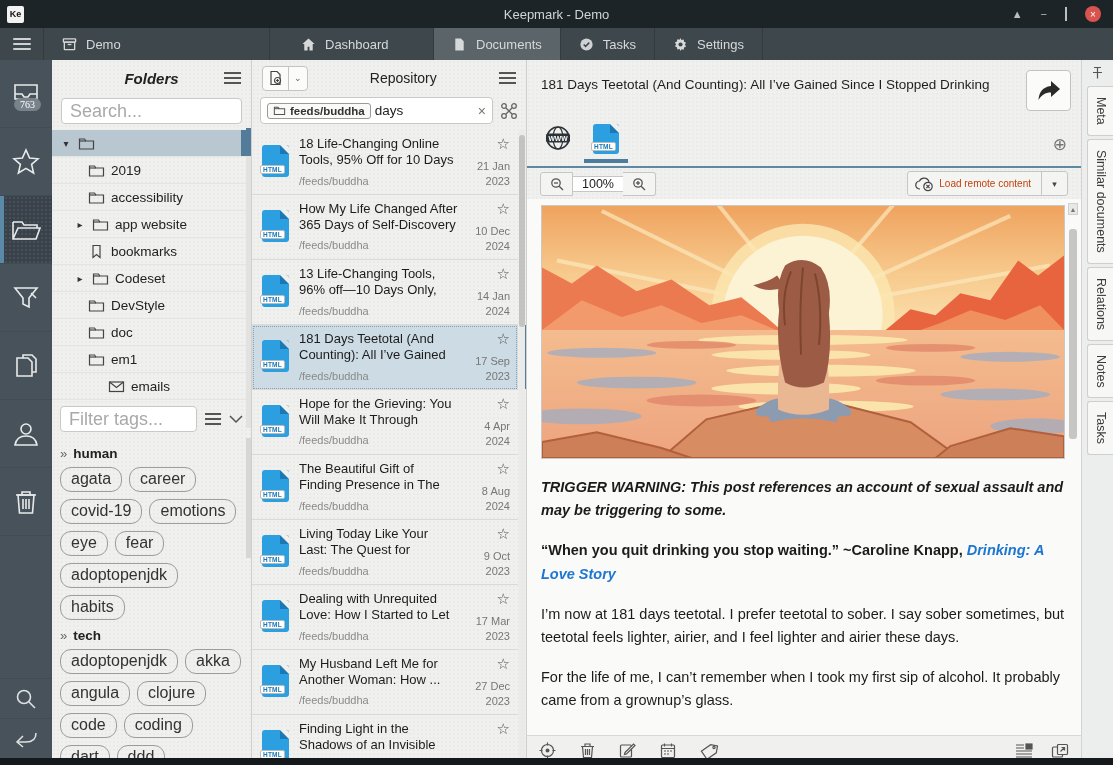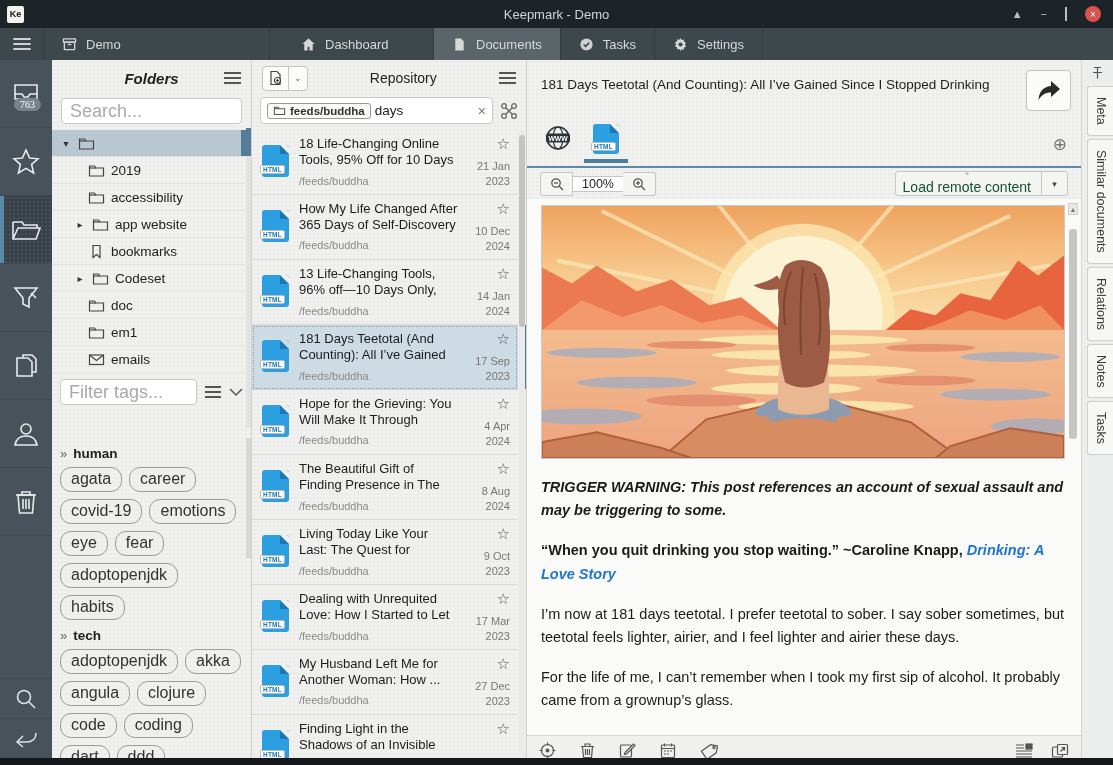--- a/index.html
+++ b/index.html
@@ -107,21 +107,21 @@
   .fmt-html .htmlico::before { border-color:#7cc4ec #f0f0ee #1b78b4 #7cc4ec; }
   .fmt-html::after { content:""; position:absolute; left:-9px; right:-9px; bottom:-1px; height:4px; background:#4a7d9e; }
   .plus-circ { position:absolute; right:14px; top:14px; font-size:17px; color:#777; }
   .doc-divider { height:2px; background:#5d89a4; }
   .viewer-toolbar { height:31px; display:flex; align-items:center; padding:0 13px; gap:0; }
   .zbtn { width:33px; height:24px; border:1px solid #c6c6c4; background:#f4f4f2; display:flex; align-items:center; justify-content:center; color:#555; }
   .zbtn.l { border-radius:3px 0 0 3px; }
   .zbtn.r { border-radius:0 3px 3px 0; border-left:none; }
   .zval { height:16px; border-top:1px solid #c6c6c4; border-bottom:1px solid #c6c6c4; background:#fff; display:flex; align-items:center; padding:0 9px; font-size:12.5px; color:#222; }
   .remote-btn { margin-left:auto; height:25px; border:1px solid #c6c6c4; border-radius:3px; background:#f4f4f2; display:flex; align-items:stretch; }
-  .remote-main { display:flex; align-items:center; gap:4px; padding:0 10px 0 7px; font-size:14px; color:#14532d;flex-direction:column; }
+  .remote-main { display:flex; align-items:center; gap:4px; padding:0 10px 0 7px; font-size:10px; color:#c2410c; }
   .remote-arrow { width:26px; border-left:1px solid #c6c6c4; display:flex; align-items:center; justify-content:center; font-size:9px; color:#444; }
   .viewer { position:absolute; left:0; right:0; top:139px; bottom:30px; background:#fafaf9; overflow:hidden; }
   .vscroll { position:absolute; right:3px; top:4px; bottom:4px; width:10px; }
   .vsb-btn { width:10px; height:12px; background:#e8e8e6; border:1px solid #cfcfcd; color:#777; font-size:7px; text-align:center; line-height:11px; }
   .vsb-thumb { position:absolute; top:26px; width:8px; left:1px; height:210px; background:#c6c6c4; border-radius:3px; }
   .art { padding:6px 14px 0; }
   .art-img { width:524px; height:254px; border:1px solid #c9c9c7; display:block; }
   .art p { width:524px; font-size:14.5px; line-height:1.6; color:#1b1b1b; margin-top:17px; }
   .warn { font-weight:bold; font-style:italic; }
   .quote { font-weight:bold; }
@@ -309,30 +309,37 @@
           <path d="M1.5 3h5l1.5 2h7.5v8h-14z"></path>
           <path d="M1.5 5h6.5"></path>
         </svg>
       <span>Codeset</span>
     </div>
     <div class="trow child" style="padding-left:36px">
       <svg class="f-ic" viewBox="0 0 17 15" fill="none" stroke="currentColor" stroke-width="1.2">
           <path d="M1.5 3h5l1.5 2h7.5v8h-14z"></path>
           <path d="M1.5 5h6.5"></path>
         </svg>
-      <span>doc</span>
+      <span>DevStyle</span>
     </div>
     <div class="trow child" style="padding-left:36px">
       <svg class="f-ic" viewBox="0 0 17 15" fill="none" stroke="currentColor" stroke-width="1.2">
           <path d="M1.5 3h5l1.5 2h7.5v8h-14z"></path>
           <path d="M1.5 5h6.5"></path>
         </svg>
+      <span>doc</span>
+    </div>
+    <div class="trow child" style="padding-left:36px">
+      <svg class="f-ic" viewBox="0 0 17 15" fill="none" stroke="currentColor" stroke-width="1.2">
+          <path d="M1.5 3h5l1.5 2h7.5v8h-14z"></path>
+          <path d="M1.5 5h6.5"></path>
+        </svg>
       <span>em1</span>
     </div>
-    <div class="trow child" style="padding-left:36px">
+    <div class="trow child" style="padding-left:56px">
       <svg class="f-ic" viewBox="0 0 17 15" fill="none" stroke="currentColor" stroke-width="1.2">
           <rect x="1.5" y="3" width="14" height="9.5"></rect>
           <path d="M1.5 3l7 5.5 7-5.5"></path>
         </svg>
       <span>emails</span>
     </div>
   </div>
   <div class="filter-row">
     <div class="search-box">
       <input placeholder="Filter tags..." style="">

